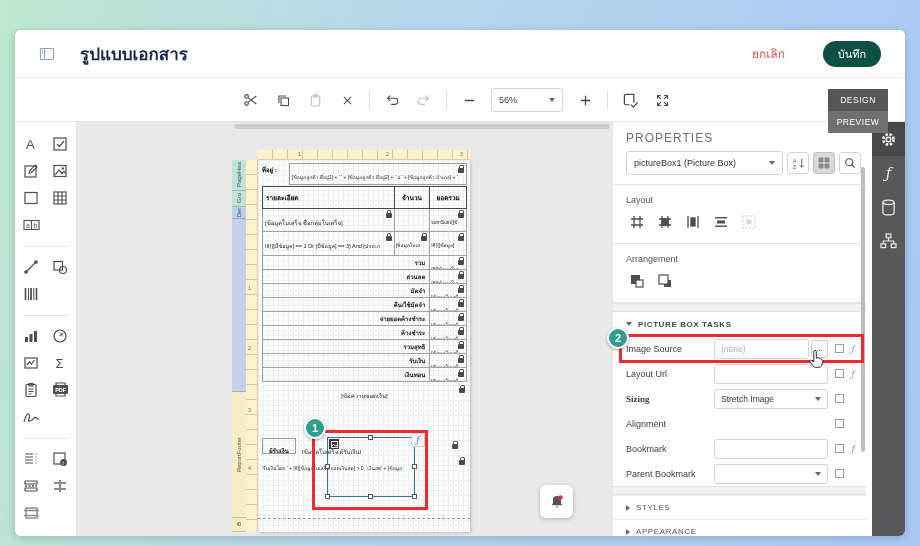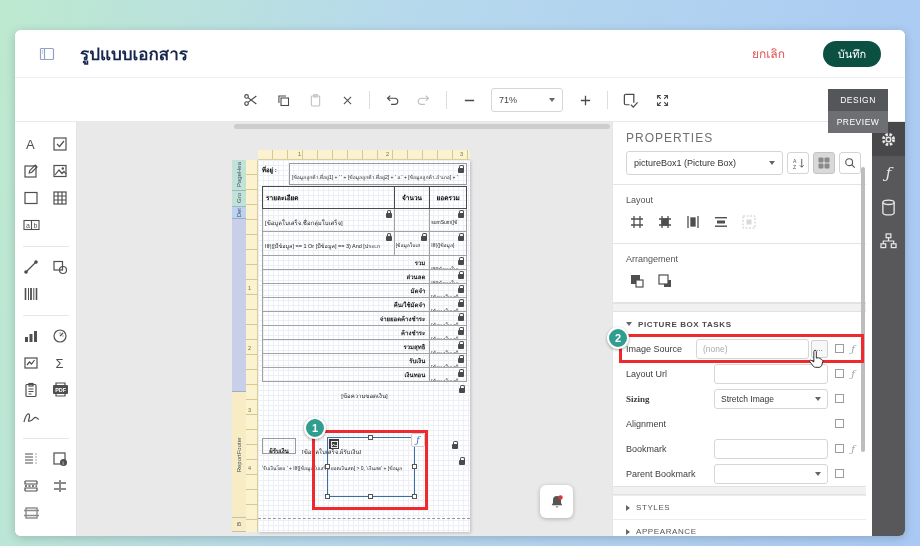--- a/index.html
+++ b/index.html
@@ -162,21 +162,21 @@
             </g>
           </svg>
         </span>
       <span class="tsep"></span>
       <span class="tbtn">
           <svg width="13" height="13" viewBox="0 0 14 14">
             <path d="M2 7h10" stroke="currentColor" stroke-width="1.4"></path>
           </svg>
         </span>
       <div class="zoom-select">
-        <span>71%</span>
+        <span>56%</span>
         <span class="caret"></span>
       </div>
       <span class="tbtn">
           <svg width="13" height="13" viewBox="0 0 14 14">
             <path d="M2 7h10M7 2v10" stroke="currentColor" stroke-width="1.4"></path>
           </svg>
         </span>
       <span class="tsep"></span>
       <span class="tbtn">
           <svg width="17" height="17" viewBox="0 0 18 18">
@@ -676,21 +676,21 @@
 
     <div class="sec-hdr">
       <span class="tri-d"></span>
       <span>PICTURE BOX TASKS</span>
     </div>
 
     <div class="prow">
       <div class="red-rect" style="left:6px;right:2px;top:-2px;bottom:-2px;"></div>
       <div class="badge" style="left:-6px;top:-9px;">2</div>
       <div class="pr-label">Image Source</div>
-      <div class="pr-input" style="width:113px;">
+      <div class="pr-input" style="width:95px;">
           <span class="muted">(none)</span>
         </div>
       <div class="dots-btn">...</div>
       <span class="chk"></span>
       <span class="fxg">ƒ</span>
       <span style="position:absolute;right:42px;top:13px;z-index:10;">
         <svg width="17" height="20" viewBox="0 0 20 24">
             <path d="M8 3.2c0-1 .7-1.7 1.5-1.7S11 2.2 11 3.2V11l1.8-.4c.6-.1 1.2 0 1.7.3l3.2 1.8c.9.5 1.3 1.5 1 2.5l-1.2 4.3c-.4 1.5-1.8 2.5-3.3 2.5h-4c-1.2 0-2.3-.6-3-1.5l-4-5.4c-.8-1.1.7-2.4 1.7-1.5L8 15.5z" fill="#fff" stroke="#222" stroke-width="1.1"></path>
           </svg>
       </span>

